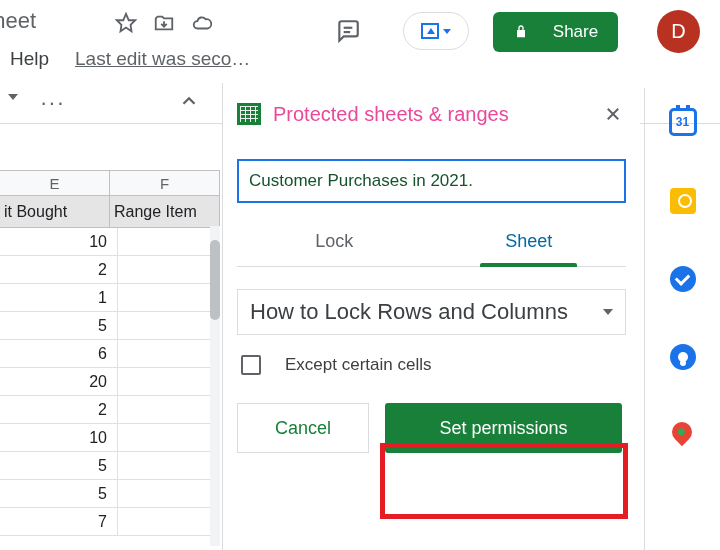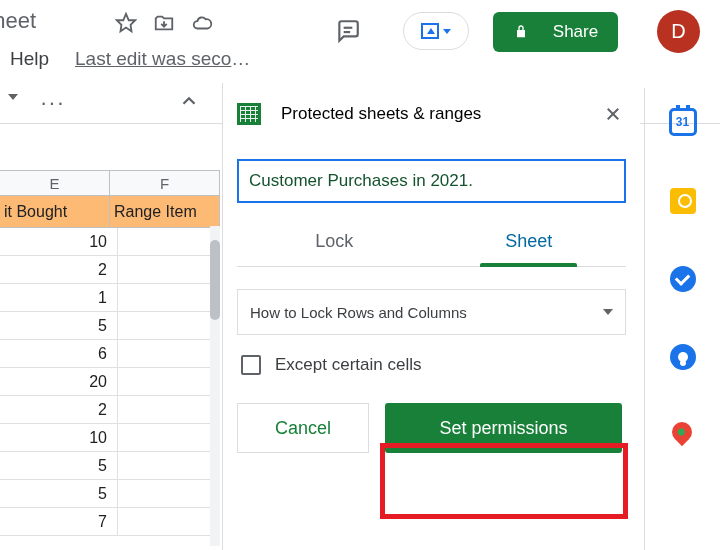--- a/index.html
+++ b/index.html
@@ -29,48 +29,48 @@
   
   .toolbar { position: absolute; left: 0; top: 88px; width: 100%; height: 36px; border-bottom: 1px solid #dadce0; }
   .caret-sm { position:absolute; left:8px; top:6px; width:0;height:0;border-left:5px solid transparent;border-right:5px solid transparent;border-top:6px solid #5f6368; }
   .dots { position: absolute; left: 40px; top: 2px; color: #5f6368; font-size: 22px; letter-spacing: 1px; }
   .collapse-icon { position: absolute; left: 178px; top: 2px; color: #5f6368; }
 
   
   .sheet { position: absolute; left: 0; top: 170px; width: 220px; }
   .col-headers { display:flex; height:26px; border-top:1px solid #c0c0c0; border-bottom:1px solid #c0c0c0; background:#f8f9fa; }
   .col-h { flex:0 0 110px; text-align:center; font-size:15px; color:#5f6368; border-right:1px solid #c0c0c0; line-height:26px; }
-  .hdr-row { display:flex; height:32px; background:#fdba74; border-bottom:1px solid #c0c0c0; }
+  .hdr-row { display:flex; height:32px; background:#e5e5e5; border-bottom:1px solid #c0c0c0; }
   .hdr-cell { flex:0 0 110px; font-size:16px; color:#202124; border-right:1px solid #c0c0c0; padding-left:4px; line-height:32px; white-space:nowrap; overflow:hidden;}
   .data-rows .row { display:flex; height:28px; border-bottom:1px solid #e0e0e0; }
   .cell { flex:0 0 110px; text-align:right; font-size:16px; color:#202124; border-right:1px solid #e0e0e0; padding-right:10px; line-height:28px;margin-left:8px;}
   .cell2 { border-right:1px solid #e0e0e0; flex:0 0 110px;}
 
   .scroll-track { position:absolute; left: 210px; top: 226px; width:10px; height: 320px; background:#f1f3f4; }
   .scroll-thumb { position:absolute; left:210px; top:240px; width:10px; height:80px; background:#bdc1c6; border-radius:5px; }
 
   
   .panel { position:absolute; left: 222px; top: 83px; width: 418px; height: 470px; border-left:1px solid #dadce0; background:#fff; }
   .panel-header { display:flex; align-items:center; padding: 18px 14px 10px 14px; gap:12px; }
   .sheets-icon { width:24px; height:22px; background:#188038; position:relative; }
   .sheets-icon::before { content:""; position:absolute; left:3px; top:3px; width:18px; height:16px; background: repeating-linear-gradient(#fff 0 1px, transparent 1px 4px), repeating-linear-gradient(90deg, #fff 0 1px, transparent 1px 5px); opacity:0.9;}
-  .panel-title { font-size:17px; font-weight:500; color:#000000; flex:1;margin-left:8px;}
+  .panel-title { font-size:20px; font-weight:500; color:#ec4899; flex:1;}
   .close-x { color:#5f6368; font-size:18px; cursor:pointer; padding:4px;}
 
   .desc-input { margin: 22px 14px 0 14px; width: calc(100% - 28px); height: 44px; border: 2px solid #1a73e8; font-size:17px; color:#14532d; padding: 0 10px; outline:none; font-family:inherit;}
 
   .tabs { display:flex; margin: 18px 14px 0 14px; border-bottom:1px solid #dadce0;}
   .tab { flex:1; text-align:center; padding:10px 0 14px 0; font-size:18px; color:#5f6368; position:relative; cursor:pointer;}
   .tab.active { color:#0369a1; font-weight:500;}
   .tab.active::after { content:""; position:absolute; left:25%; right:25%; bottom:-1px; height:4px; background:#188038; border-radius:2px 2px 0 0;}
 
-  .dropdown { margin: 22px 14px 0 14px; height: 46px; border:1px solid #dadce0; display:flex; align-items:center; padding:0 12px; font-size:15px; color:#3c4043; cursor:pointer; justify-content:space-between;gap:8px;}
+  .dropdown { margin: 22px 14px 0 14px; height: 46px; border:1px solid #dadce0; display:flex; align-items:center; padding:0 12px; font-size:22px; color:#3c4043; cursor:pointer; justify-content:space-between;gap:8px;}
   .dd-caret { width:0;height:0;border-left:5px solid transparent;border-right:5px solid transparent;border-top:6px solid #5f6368;}
 
-  .except-row { margin: 20px 14px 0 18px; display:flex; align-items:center; gap:14px; font-size:17px; color:#3c4043;}
+  .except-row { margin: 20px 14px 0 18px; display:flex; align-items:center; gap:24px; font-size:17px; color:#3c4043;}
   .checkbox { width:20px; height:20px; border:2px solid #5f6368; border-radius:2px;}
 
   .action-row { margin: 28px 18px 0 14px; display:flex; gap:16px;}
   .cancel-btn { flex:0 0 132px; height:50px; border:1px solid #dadce0; background:#fff; color:#188038; font-size:18px; font-weight:500; display:flex; align-items:center; justify-content:center; cursor:pointer;}
   .setperm-btn { flex:1; height:50px; background:#188038; color:#fff; font-size:18px; font-weight:500; display:flex; align-items:center; justify-content:center; cursor:pointer; border-radius:3px;}
 
   .red-box { position:absolute; left:608px; top:525px; width:248px; height:76px; border:5px solid #e51c23; transform: translate(-228px, -82px); pointer-events:none;}
 
   
   .appbar { position:absolute; left: 644px; top: 88px; width: 76px; height: 462px; border-left:1px solid #dadce0; display:flex; flex-direction:column; align-items:center; padding-top:20px; gap:52px;}

